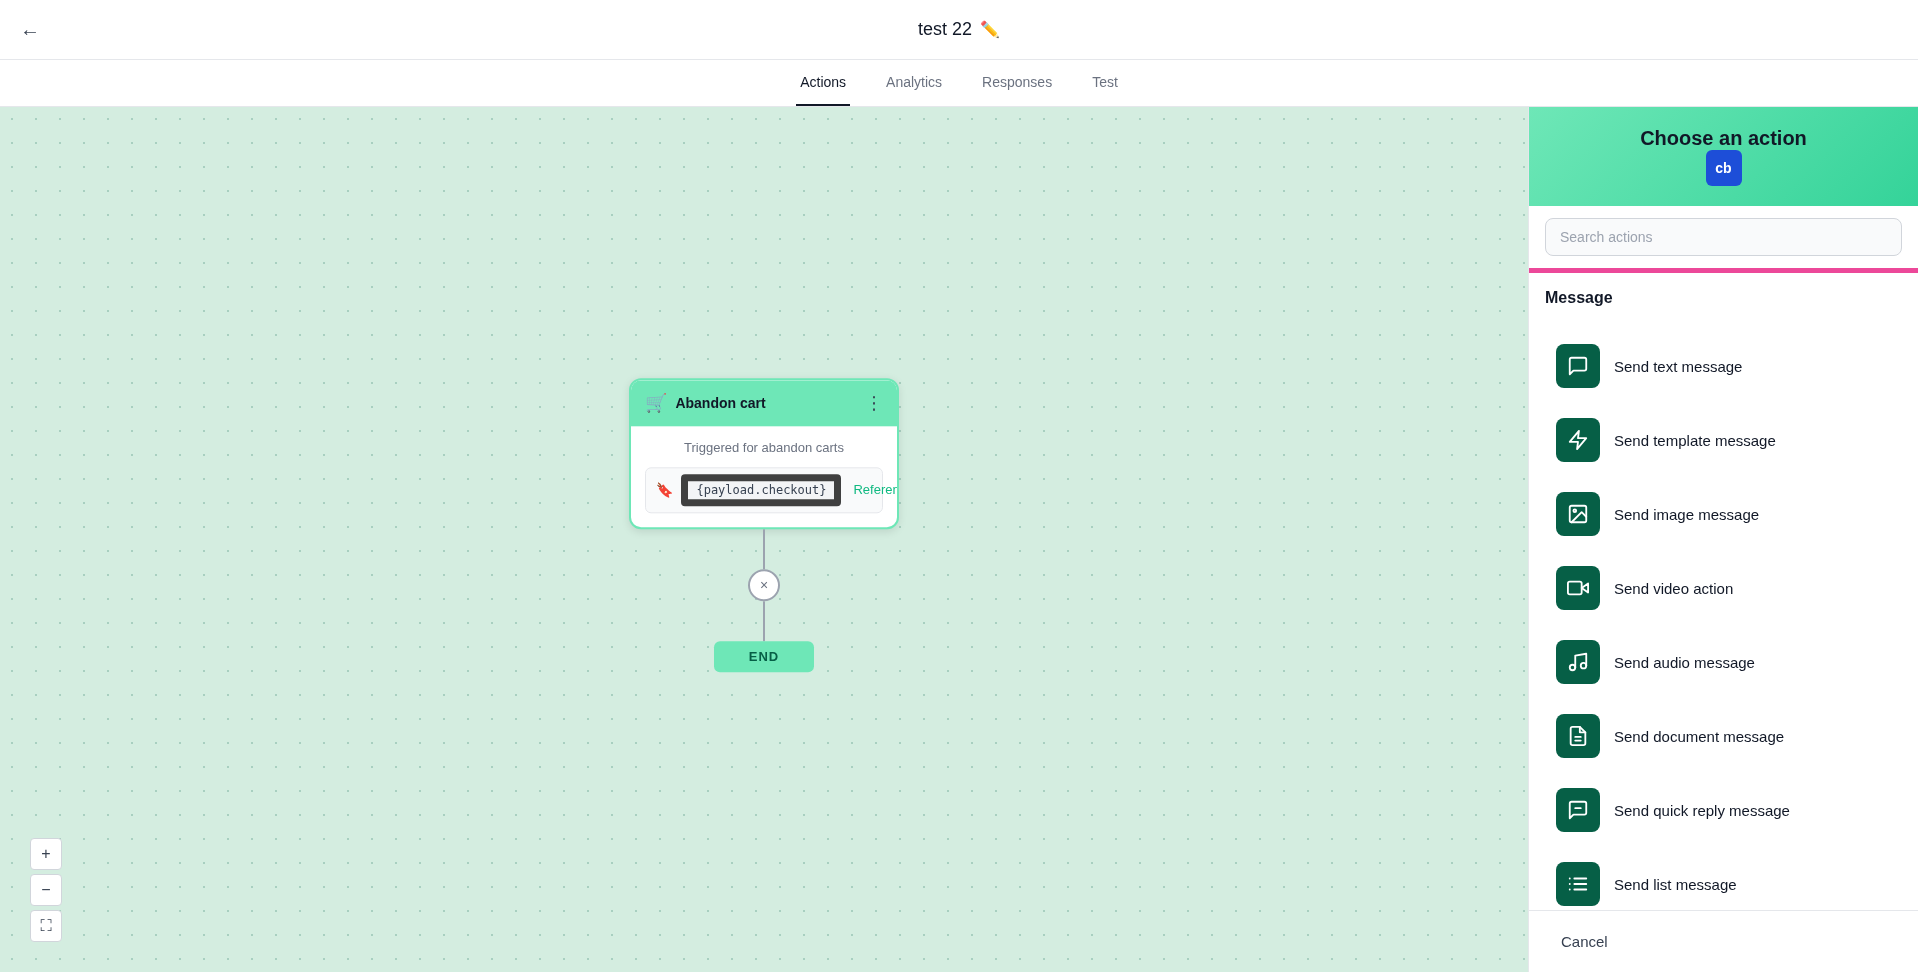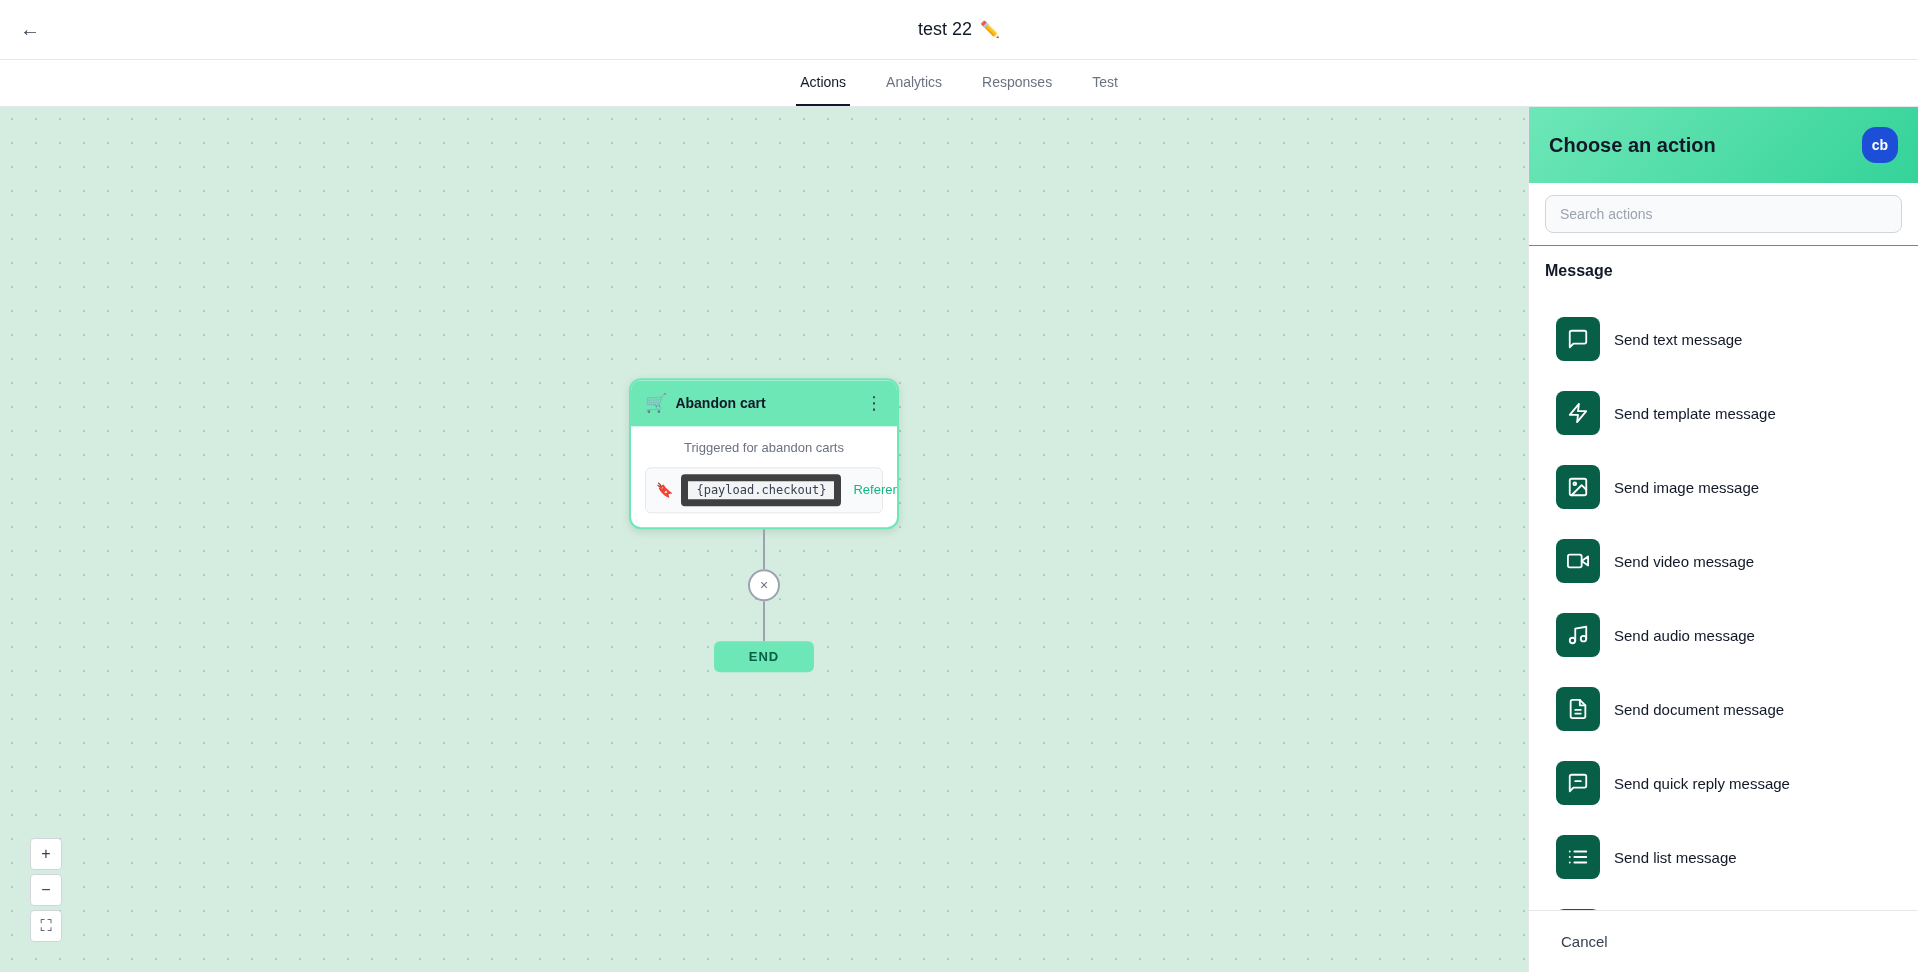--- a/index.html
+++ b/index.html
@@ -241,43 +241,44 @@
       display: flex;
       flex-direction: column;
       height: 100%;
     }
     .panel-header {
       background: linear-gradient(135deg, #6ee7b7 0%, #34d399 100%);
       padding: 20px 20px;
       display: flex;
       align-items: center;
       justify-content: space-between;
+      flex-direction: column;
     }
     .panel-title {
       font-size: 20px;
       font-weight: 600;
       color: #111827;
     }
     .panel-close-btn {
       width: 36px;
       height: 36px;
       background: #1d4ed8;
-      border-radius: 14px;
+      border-radius: 6px;
       border: none;
       cursor: pointer;
       display: flex;
       align-items: center;
       justify-content: center;
       color: #fff;
       font-size: 14px;
       font-weight: 700;
     }
     .panel-search {
       padding: 12px 16px;
-      border-bottom: 1px solid #ec4899;
+      border-bottom: 5px solid #ec4899;
     }
     .search-input {
       width: 100%;
       padding: 10px 14px;
       border: 1px solid #d1d5db;
       border-radius: 8px;
       font-size: 14px;
       color: #374151;
       outline: none;
       background: #f9fafb;
@@ -440,21 +441,21 @@
         <span class="action-label">Send image message</span>
       </div>
 
       <div class="action-item">
         <div class="action-icon">
           <svg width="22" height="22" viewBox="0 0 24 24" fill="none" stroke="white" stroke-width="2" stroke-linecap="round" stroke-linejoin="round">
               <polygon points="23 7 16 12 23 17 23 7"></polygon>
               <rect x="1" y="5" width="15" height="14" rx="2" ry="2"></rect>
             </svg>
         </div>
-        <span class="action-label">Send video message</span>
+        <span class="action-label">Send video action</span>
       </div>
 
       <div class="action-item">
         <div class="action-icon">
           <svg width="22" height="22" viewBox="0 0 24 24" fill="none" stroke="white" stroke-width="2" stroke-linecap="round" stroke-linejoin="round">
               <path d="M9 18V5l12-2v13"></path>
               <circle cx="6" cy="18" r="3"></circle>
               <circle cx="18" cy="16" r="3"></circle>
             </svg>
         </div>

